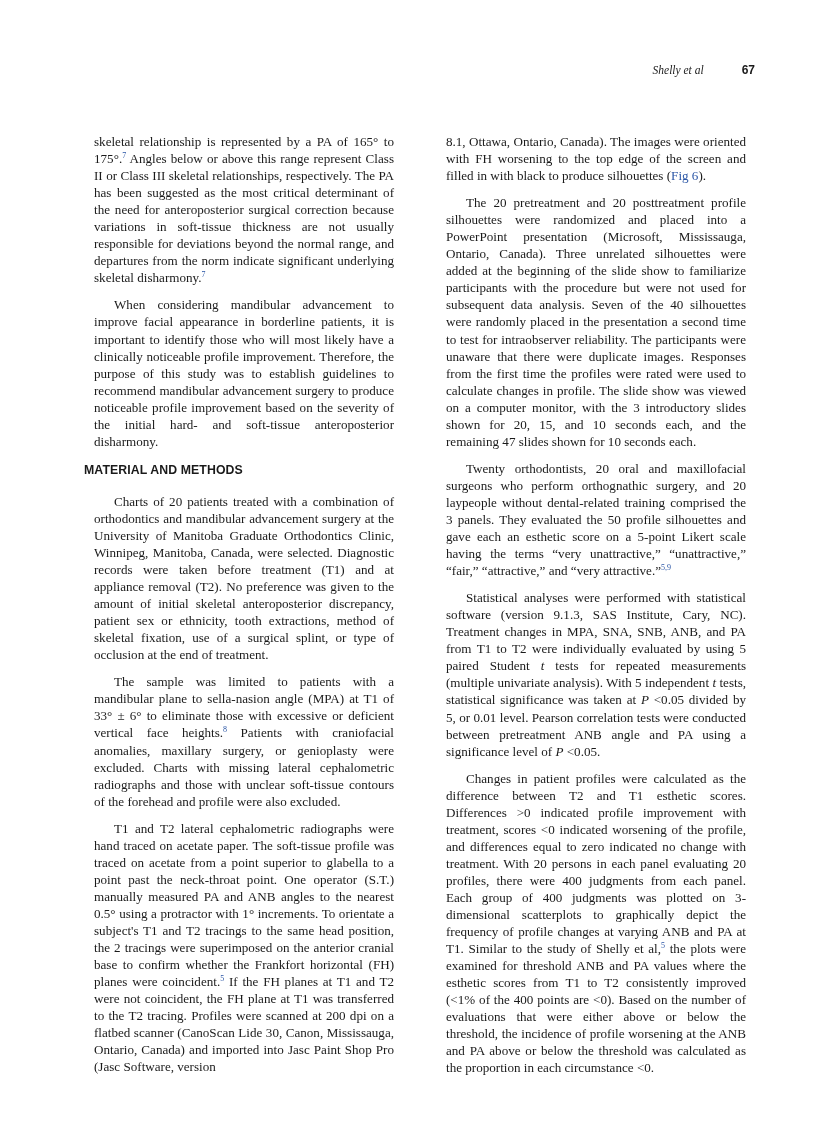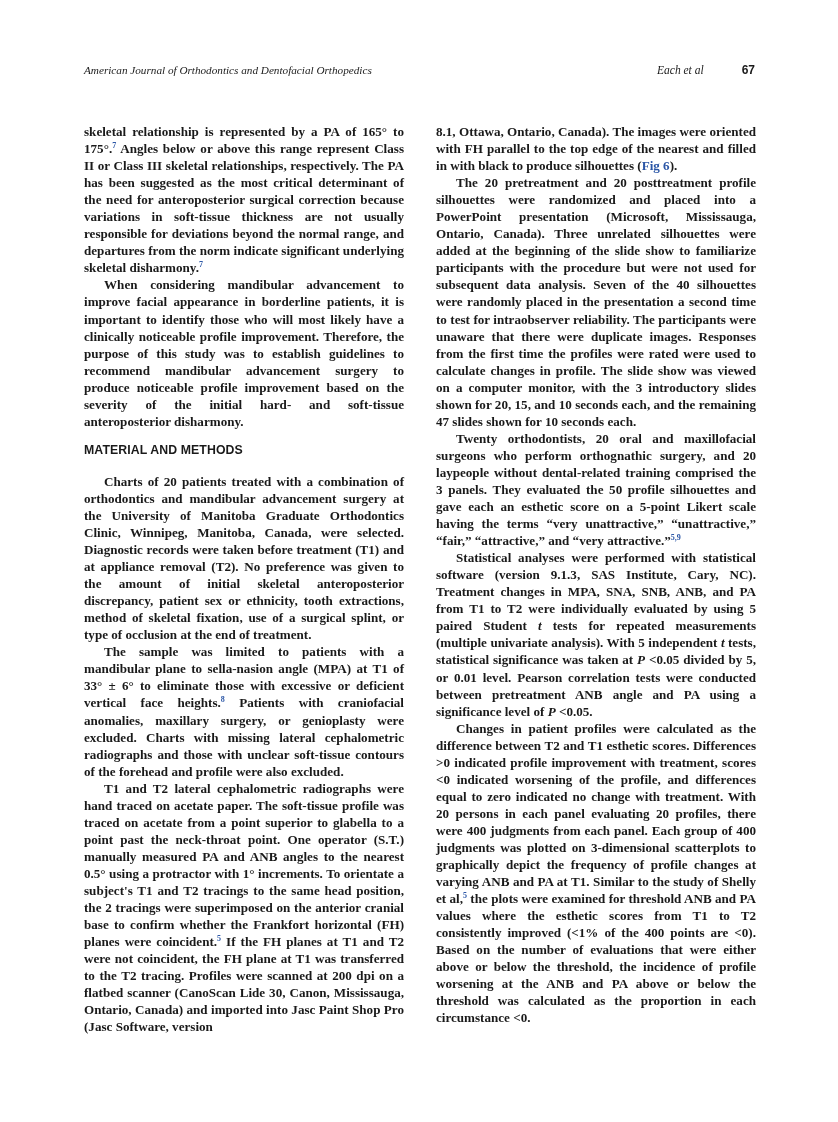--- a/index.html
+++ b/index.html
@@ -7,48 +7,47 @@
          font-family:"Liberation Serif", serif; color:#1a1a1a; }
   .header { position:absolute; left:84px; top:63px; width:671px; }
   .hdr-left { position:absolute; left:0; top:0; font-style:italic; font-size:11.2px; line-height:14px; }
   .hdr-right { position:absolute; right:0; top:0; font-size:11.5px; line-height:14px; }
   .hdr-right .auth { font-style:italic; }
   .hdr-right .pg { font-family:"Liberation Sans", sans-serif; font-weight:bold; font-size:12px; margin-left:8px;padding-left:30px; }
   .col { position:absolute; top:123px; width:320px; font-size:13.1px; line-height:17.05px;
          text-align:justify; }
   .col-left { left:84px; }
   .col-right { left:436px; }
-  .col p { margin:0; text-indent:0;font-weight:bold; }
+  .col p { margin:10px; text-indent:0; }
   .col p.ind { text-indent:20px; }
   .col h2 { font-family:"Liberation Sans", sans-serif; font-weight:bold; font-size:12.3px;
             margin:12px 0 15px 0; letter-spacing:0.1px; line-height:16px; }
   sup { font-size:8px; line-height:0; vertical-align:5px; }
   .ref { color:#2b56a6; }
   .it { font-style:italic; }
 </style>
 </head>
 <body>
 
 <div class="header">
   <div class="hdr-left">
-    <div>American Journal of Orthodontics and Dentofacial Orthopedics</div>
   </div>
   <div class="hdr-right">
-    <span class="auth">Each et al</span><span class="pg">67</span>
+    <span class="auth">Shelly et al</span><span class="pg">67</span>
   </div>
 </div>
 
 <div class="col col-left">
   <p><span>skeletal relationship is represented by a PA of 165° to 175°.</span><sup class="ref">7</sup><span> Angles below or above this range represent Class II or Class III skeletal relationships, respectively. The PA has been suggested as the most critical determinant of the need for anteroposterior surgical correction because variations in soft-tissue thickness are not usually responsible for deviations beyond the normal range, and departures from the norm indicate significant underlying skeletal disharmony.</span><sup class="ref">7</sup></p>
   <p class="ind">When considering mandibular advancement to improve facial appearance in borderline patients, it is important to identify those who will most likely have a clinically noticeable profile improvement. Therefore, the purpose of this study was to establish guidelines to recommend mandibular advancement surgery to produce noticeable profile improvement based on the severity of the initial hard- and soft-tissue anteroposterior disharmony.</p>
   <h2>MATERIAL AND METHODS</h2>
   <p class="ind">Charts of 20 patients treated with a combination of orthodontics and mandibular advancement surgery at the University of Manitoba Graduate Orthodontics Clinic, Winnipeg, Manitoba, Canada, were selected. Diagnostic records were taken before treatment (T1) and at appliance removal (T2). No preference was given to the amount of initial skeletal anteroposterior discrepancy, patient sex or ethnicity, tooth extractions, method of skeletal fixation, use of a surgical splint, or type of occlusion at the end of treatment.</p>
   <p class="ind"><span>The sample was limited to patients with a mandibular plane to sella-nasion angle (MPA) at T1 of 33° ± 6° to eliminate those with excessive or deficient vertical face heights.</span><sup class="ref">8</sup><span> Patients with craniofacial anomalies, maxillary surgery, or genioplasty were excluded. Charts with missing lateral cephalometric radiographs and those with unclear soft-tissue contours of the forehead and profile were also excluded.</span></p>
   <p class="ind"><span>T1 and T2 lateral cephalometric radiographs were hand traced on acetate paper. The soft-tissue profile was traced on acetate from a point superior to glabella to a point past the neck-throat point. One operator (S.T.) manually measured PA and ANB angles to the nearest 0.5° using a protractor with 1° increments. To orientate a subject's T1 and T2 tracings to the same head position, the 2 tracings were superimposed on the anterior cranial base to confirm whether the Frankfort horizontal (FH) planes were coincident.</span><sup class="ref">5</sup><span> If the FH planes at T1 and T2 were not coincident, the FH plane at T1 was transferred to the T2 tracing. Profiles were scanned at 200 dpi on a flatbed scanner (CanoScan Lide 30, Canon, Mississauga, Ontario, Canada) and imported into Jasc Paint Shop Pro (Jasc Software, version</span></p>
 </div>
 
 <div class="col col-right">
-  <p><span>8.1, Ottawa, Ontario, Canada). The images were oriented with FH parallel to the top edge of the nearest and filled in with black to produce silhouettes (</span><span class="ref">Fig 6</span><span>).</span></p>
+  <p><span>8.1, Ottawa, Ontario, Canada). The images were oriented with FH worsening to the top edge of the screen and filled in with black to produce silhouettes (</span><span class="ref">Fig 6</span><span>).</span></p>
   <p class="ind">The 20 pretreatment and 20 posttreatment profile silhouettes were randomized and placed into a PowerPoint presentation (Microsoft, Mississauga, Ontario, Canada). Three unrelated silhouettes were added at the beginning of the slide show to familiarize participants with the procedure but were not used for subsequent data analysis. Seven of the 40 silhouettes were randomly placed in the presentation a second time to test for intraobserver reliability. The participants were unaware that there were duplicate images. Responses from the first time the profiles were rated were used to calculate changes in profile. The slide show was viewed on a computer monitor, with the 3 introductory slides shown for 20, 15, and 10 seconds each, and the remaining 47 slides shown for 10 seconds each.</p>
   <p class="ind"><span>Twenty orthodontists, 20 oral and maxillofacial surgeons who perform orthognathic surgery, and 20 laypeople without dental-related training comprised the 3 panels. They evaluated the 50 profile silhouettes and gave each an esthetic score on a 5-point Likert scale having the terms “very unattractive,” “unattractive,” “fair,” “attractive,” and “very attractive.”</span><sup class="ref">5,9</sup></p>
   <p class="ind"><span>Statistical analyses were performed with statistical software (version 9.1.3, SAS Institute, Cary, NC). Treatment changes in MPA, SNA, SNB, ANB, and PA from T1 to T2 were individually evaluated by using 5 paired Student </span><span class="it">t</span><span> tests for repeated measurements (multiple univariate analysis). With 5 independent </span><span class="it">t</span><span> tests, statistical significance was taken at </span><span class="it">P</span><span> &lt;0.05 divided by 5, or 0.01 level. Pearson correlation tests were conducted between pretreatment ANB angle and PA using a significance level of </span><span class="it">P</span><span> &lt;0.05.</span></p>
   <p class="ind"><span>Changes in patient profiles were calculated as the difference between T2 and T1 esthetic scores. Differences &gt;0 indicated profile improvement with treatment, scores &lt;0 indicated worsening of the profile, and differences equal to zero indicated no change with treatment. With 20 persons in each panel evaluating 20 profiles, there were 400 judgments from each panel. Each group of 400 judgments was plotted on 3-dimensional scatterplots to graphically depict the frequency of profile changes at varying ANB and PA at T1. Similar to the study of Shelly et al,</span><sup class="ref">5</sup><span> the plots were examined for threshold ANB and PA values where the esthetic scores from T1 to T2 consistently improved (&lt;1% of the 400 points are &lt;0). Based on the number of evaluations that were either above or below the threshold, the incidence of profile worsening at the ANB and PA above or below the threshold was calculated as the proportion in each circumstance &lt;0.</span></p>
 </div>
 
 </body></html>

